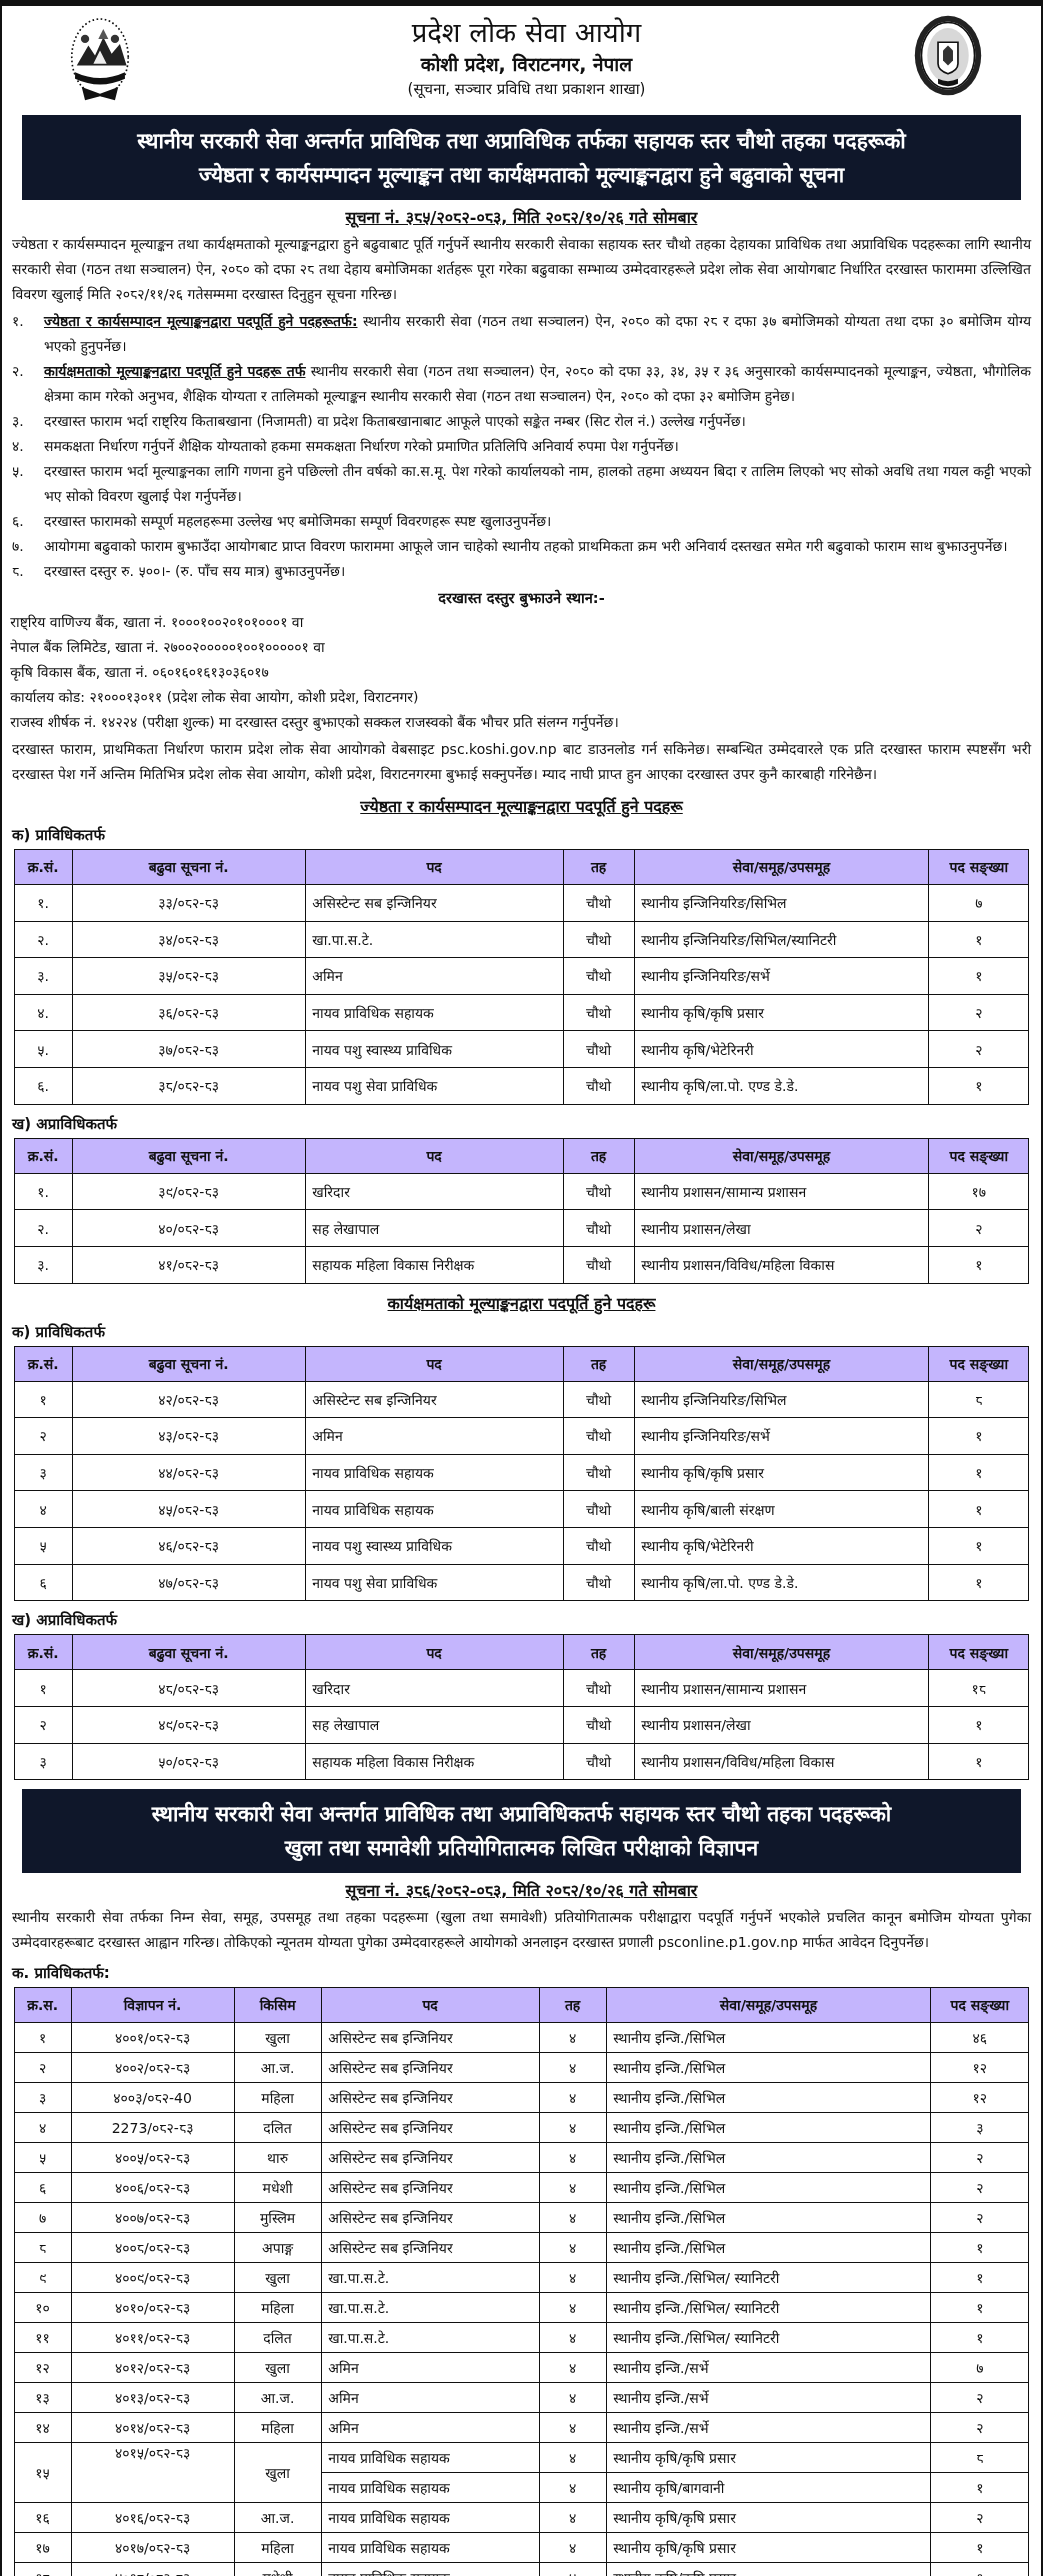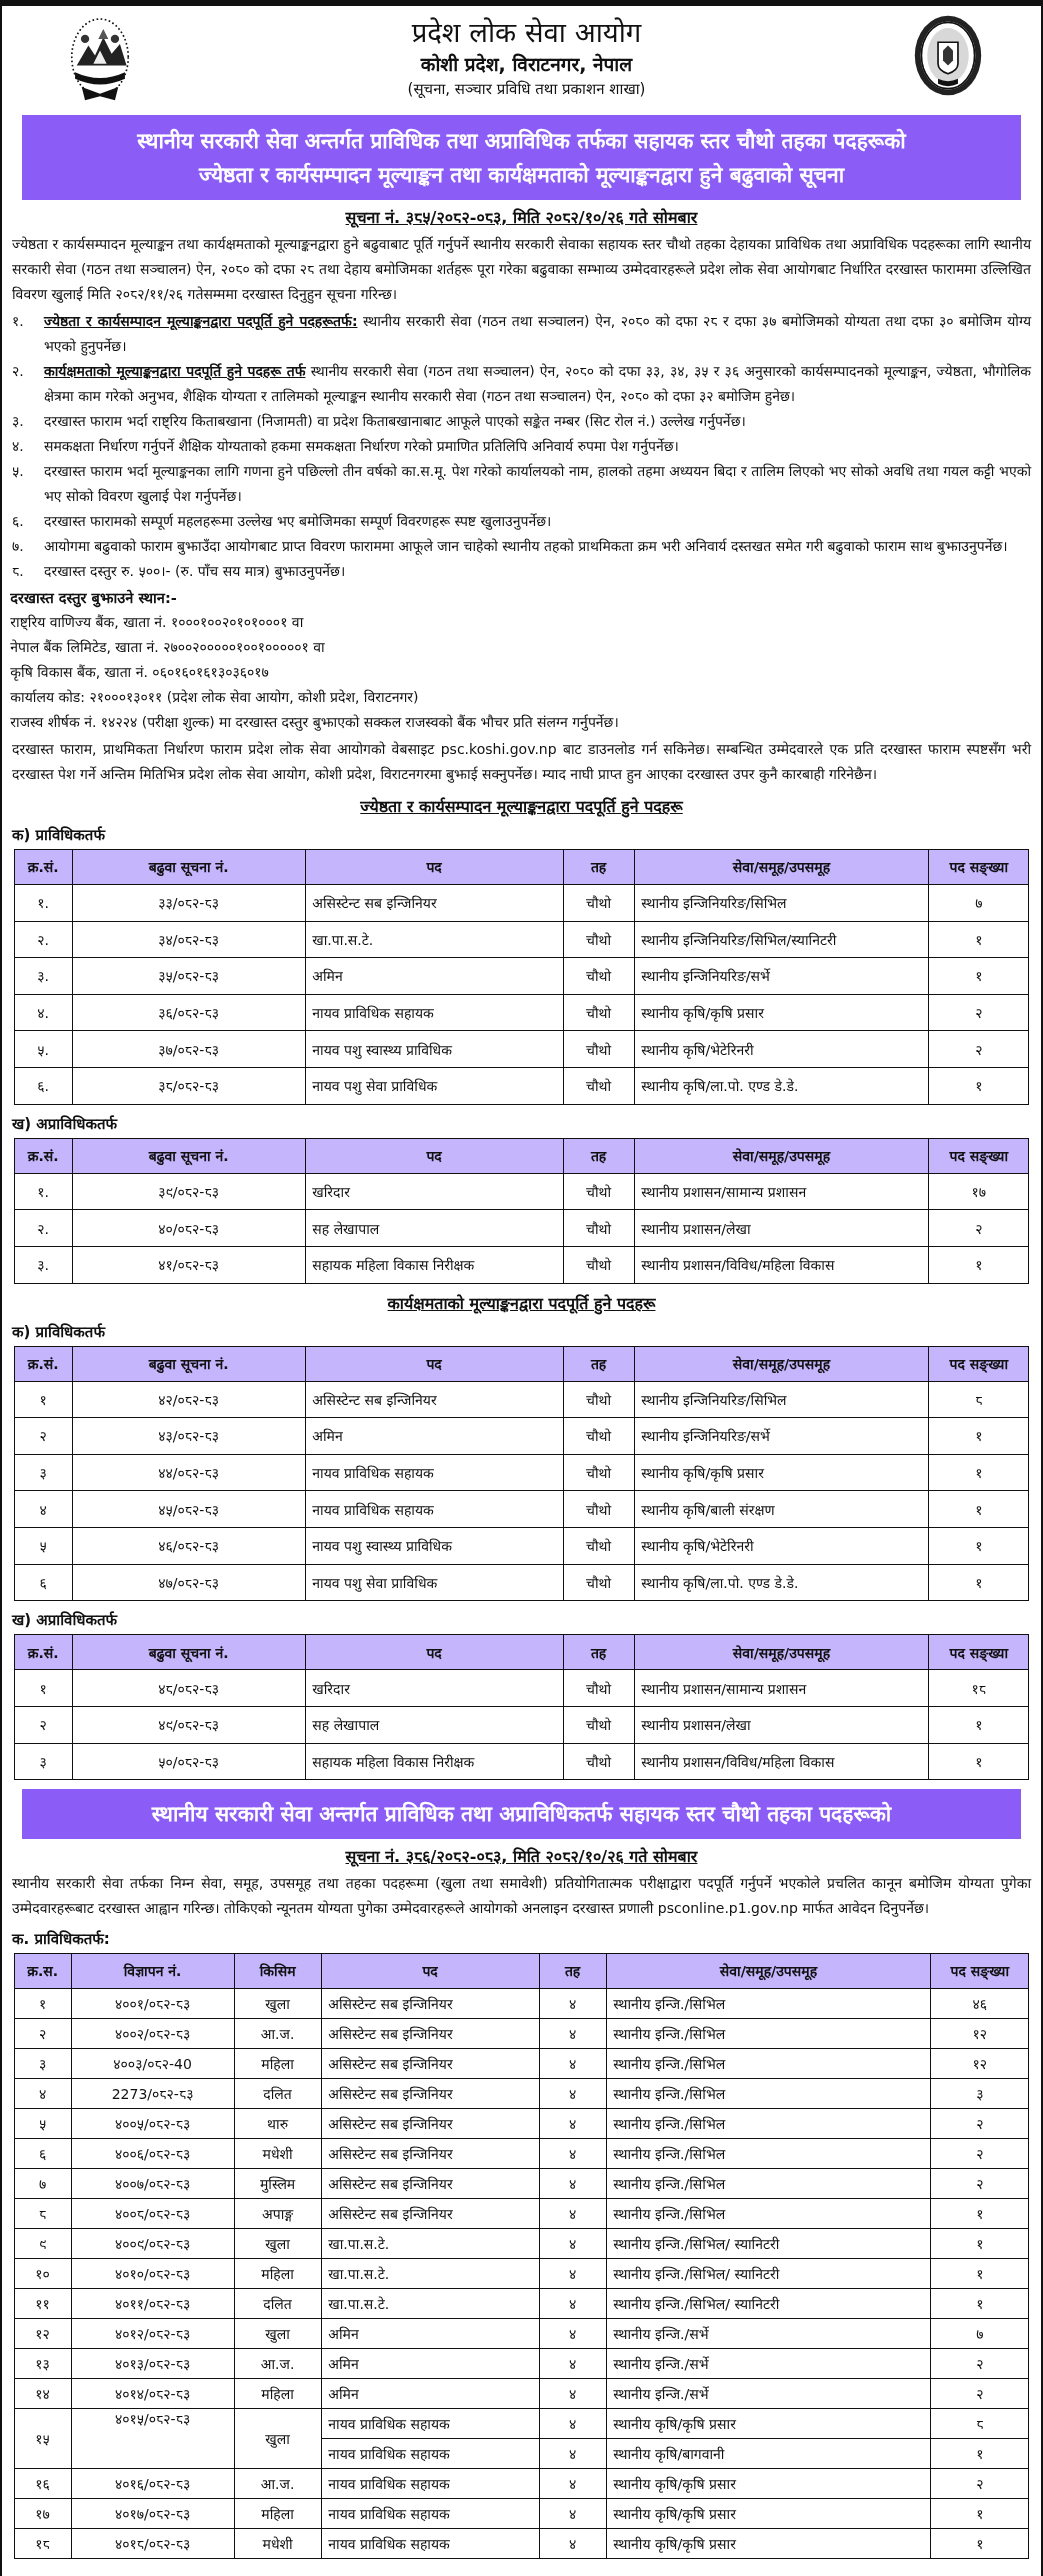--- a/index.html
+++ b/index.html
@@ -10,30 +10,30 @@
     padding:5px 8.3px 11.7px 8.3px; position:relative;
   }
   
   .doc-header { display:flex; align-items:flex-start; justify-content:space-between; padding:3.3px 50px 1.7px 50px; min-height:93px; }
   .titles { text-align:center; flex:1; padding-top:1.7px; }
   .org-name { font-size:27.5px; font-weight:normal; line-height:1.2; }
   .org-address { font-size:19px; font-weight:bold; margin-top:1.7px; }
   .org-branch { font-size:15px; margin-top:1.7px; }
   .logo { flex:0 0 auto; }
   
-  .banner { background:#8b5cf6; color:#fff; text-align:center; font-weight:bold; font-size:21px; line-height:1.62; padding:8.3px 11.7px; margin:3.3px 11.7px; }
+  .banner { background:#0f172a; color:#fff; text-align:center; font-weight:bold; font-size:21px; line-height:1.62; padding:8.3px 11.7px; margin:3.3px 11.7px; }
   .notice-line { text-align:center; font-weight:bold; font-size:16px; text-decoration:underline; margin:5.8px 0 4.2px 0; }
   
   .para { font-size:14px; line-height:25px; text-align:justify; margin:1.7px 1.7px; }
   .points { margin:1.7px 1.7px; }
   .point { display:flex; font-size:14px; line-height:25px; }
   .pnum { flex:0 0 32px; }
   .ptext { flex:1; text-align:justify; }
   .ul { text-decoration:underline; }
-  .fee-heading { font-size:14.6px; font-weight:bold; line-height:25px; margin-top:1.7px; }
+  .fee-heading { font-size:14.6px; font-weight:bold; line-height:25px; margin-top:1.7px;text-align:center; }
   .fee-line { font-size:14px; line-height:25px; }
   
   .section-heading { text-align:center; font-size:16px; font-weight:bold; text-decoration:underline; margin:8.3px 0 3.3px 0; }
   .sub-label { font-size:15px; font-weight:bold; margin:6.7px 1.7px 5px 1.7px; }
   
   table { border-collapse:collapse; width:calc(100% - 6.7px); margin:1.7px 3.3px 8.3px 3.3px; }
   th, td { border:1.3px solid #111; font-size:14px; text-align:center; vertical-align:middle; }
   thead th { background:#c4b5fd; font-weight:bold; padding:7.5px 5px; }
   .promo td { padding:8.3px 6.7px; }
   .promo td:nth-child(3), .promo td:nth-child(5) { text-align:left; }
@@ -354,20 +354,21 @@
           <td>सहायक महिला विकास निरीक्षक</td>
           <td>चौथो</td>
           <td>स्थानीय प्रशासन/विविध/महिला विकास</td>
           <td>१</td>
         </tr>
       </tbody>
   </table>
 
   <div class="banner">
     <div>स्थानीय सरकारी सेवा अन्तर्गत प्राविधिक तथा अप्राविधिकतर्फ सहायक स्तर चौथो तहका पदहरूको</div>
+    <div>खुला तथा समावेशी प्रतियोगितात्मक लिखित परीक्षाको विज्ञापन</div>
   </div>
 
   <div class="notice-line">सूचना नं. ३८६/२०८२-०८३, मिति २०८२/१०/२६ गते सोमबार</div>
 
   <p class="para">स्थानीय सरकारी सेवा तर्फका निम्न सेवा, समूह, उपसमूह तथा तहका पदहरूमा (खुला तथा समावेशी) प्रतियोगितात्मक परीक्षाद्वारा पदपूर्ति गर्नुपर्ने भएकोले प्रचलित कानून बमोजिम योग्यता पुगेका उम्मेदवारहरूबाट दरखास्त आह्वान गरिन्छ। तोकिएको न्यूनतम योग्यता पुगेका उम्मेदवारहरूले आयोगको अनलाइन दरखास्त प्रणाली psconline.p1.gov.np मार्फत आवेदन दिनुपर्नेछ।</p>
 
   <div class="sub-label">क. प्राविधिकतर्फ:</div>
 
   <table class="adv">
     <thead>

